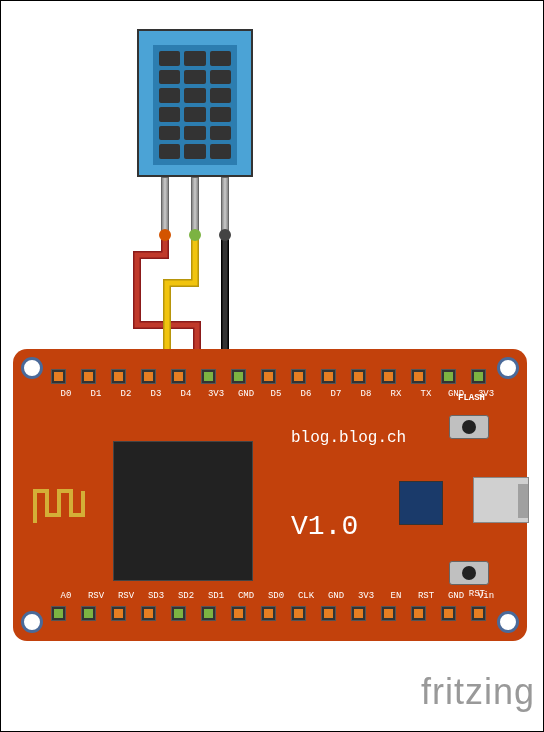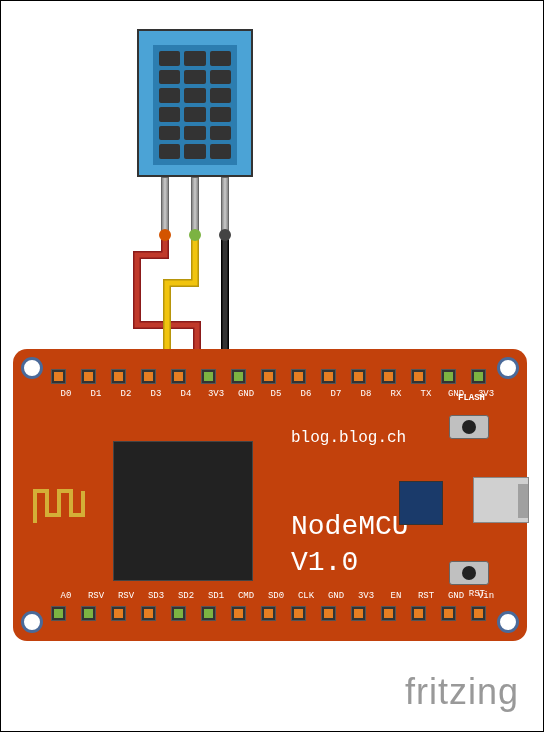--- a/index.html
+++ b/index.html
@@ -47,21 +47,21 @@
   .btn-rst { bottom: 56px; }
   .btn-dot { width: 14px; height: 14px; background: #222; border-radius: 50%; }
   .btn-label { position: absolute; color: #fff; font-size: 9px; right: 42px; }
   .btn-label-flash { top: 44px; font-weight: bold; }
   .btn-label-rst { bottom: 42px; }
 
   .usb { position: absolute; right: -2px; top: 128px; width: 56px; height: 46px; background: #d0d0d0; border: 1px solid #888; }
   .usb-inner { position: absolute; right: 0; top: 6px; width: 10px; height: 34px; background: #a0a0a0; }
   .chip-small { position: absolute; left: 386px; top: 132px; width: 44px; height: 44px; background: #1a3a6a; border: 1px solid #333; }
 
-  .fritzing { position: absolute; right: 24px; bottom: 18px; font-size: 36px; color: #999; font-family: Arial, sans-serif; font-weight: 300; letter-spacing: 1px; }
+  .fritzing { position: absolute; right: 8px; bottom: 18px; font-size: 36px; color: #999; font-family: Arial, sans-serif; font-weight: 300; letter-spacing: 1px; }
 </style>
 </head>
 <body>
 
 <div class="canvas">
 
   <div class="dht-body">
     <div class="dht-inner">
       <div class="dht-grid">
         <div class="dht-hole"></div>
@@ -244,21 +244,20 @@
       </div>
 
     <div class="esp-chip"></div>
 
     <svg class="antenna">
       <path d="M 2 50 L 2 18 L 14 18 L 14 42 L 26 42 L 26 18 L 38 18 L 38 42 L 50 42 L 50 18" stroke="#d4af37" stroke-width="4" fill="none"></path>
     </svg>
 
     <div class="blog-text">blog.blog.ch</div>
     <div class="nodemcu-title">
-      <div>NodeMCU</div>
       <div>V1.0</div>
     </div>
 
     <div class="button-block btn-flash">
         <div class="btn-dot"></div>
       </div>
     <div class="btn-label btn-label-flash">FLASH</div>
     <div class="button-block btn-rst">
         <div class="btn-dot"></div>
       </div>

